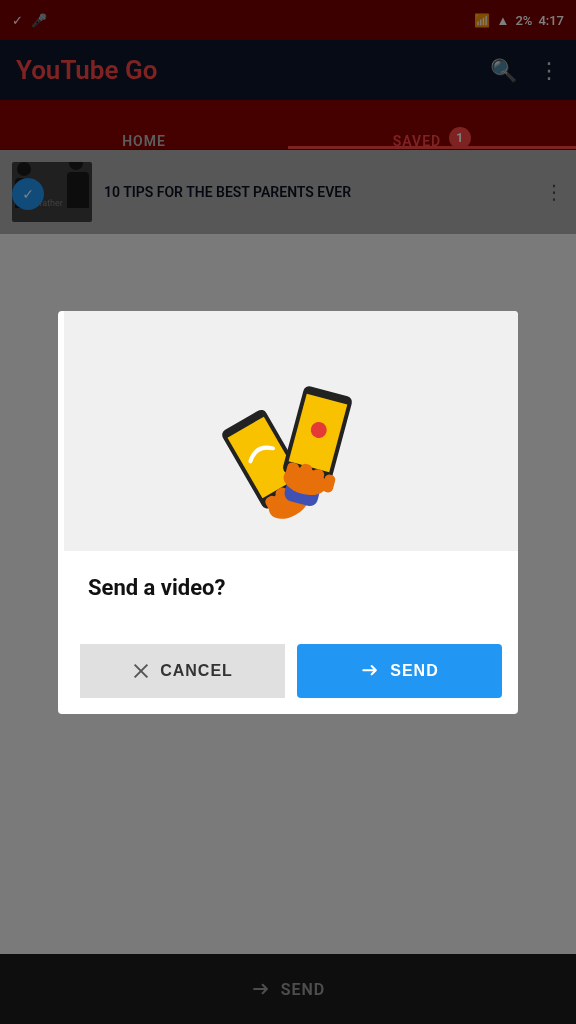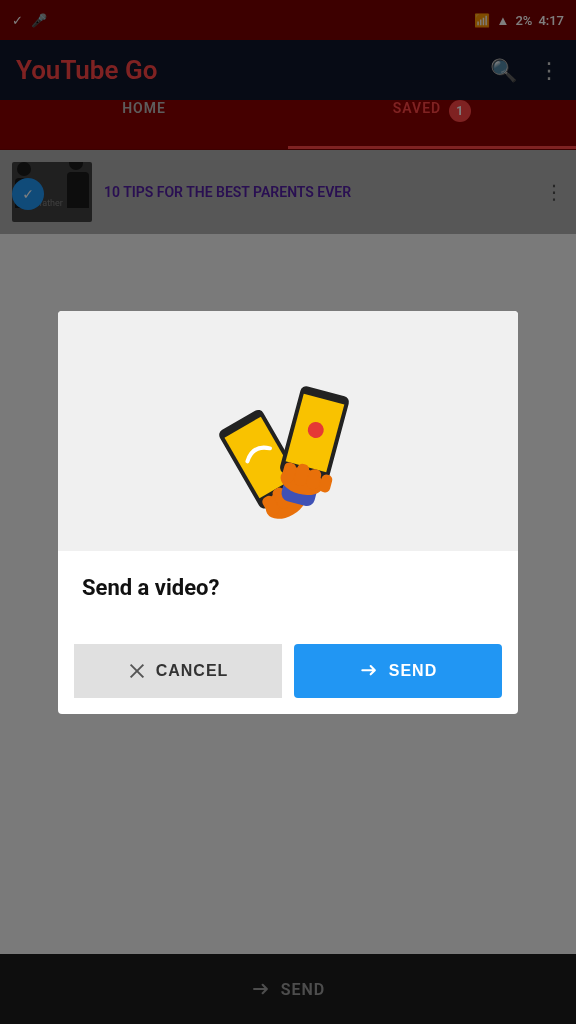--- a/index.html
+++ b/index.html
@@ -69,21 +69,21 @@
       height: 50px;
       background: #8b0000;
       display: flex;
       align-items: center;
       border-bottom: 1px solid #7a0000;
     }
     .tab {
       flex: 1;
       height: 100%;
       display: flex;
-      align-items: flex-start;
+      align-items: flex-end;
       justify-content: center;
       font-size: 14px;
       font-weight: 600;
       letter-spacing: 1px;
       cursor: pointer;
       position: relative;
     }
     .tab-home {
       color: #bbbbbb;
     }
@@ -158,21 +158,21 @@
       position: absolute;
       top: -16px;
       left: 2px;
     }
     .video-title-area {
       flex: 1;
     }
     .video-title {
       font-size: 14px;
       font-weight: 600;
-      color: #6d28d9;
+      color: #0f172a;
       line-height: 1.3;
     }
     .video-menu {
       color: #666;
       font-size: 20px;
     }
 
     
     .saved-indicator {
       position: absolute;
@@ -204,20 +204,21 @@
       justify-content: center;
     }
 
     
     .dialog {
       width: 460px;
       background: white;
       border-radius: 4px;
       overflow: hidden;
       z-index: 20;
+      padding-left: 6px;
     }
     .dialog-image-area {
       background: #f0f0f0;
       height: 240px;
       display: flex;
       align-items: center;
       justify-content: center;
       overflow: hidden;
     }
 

